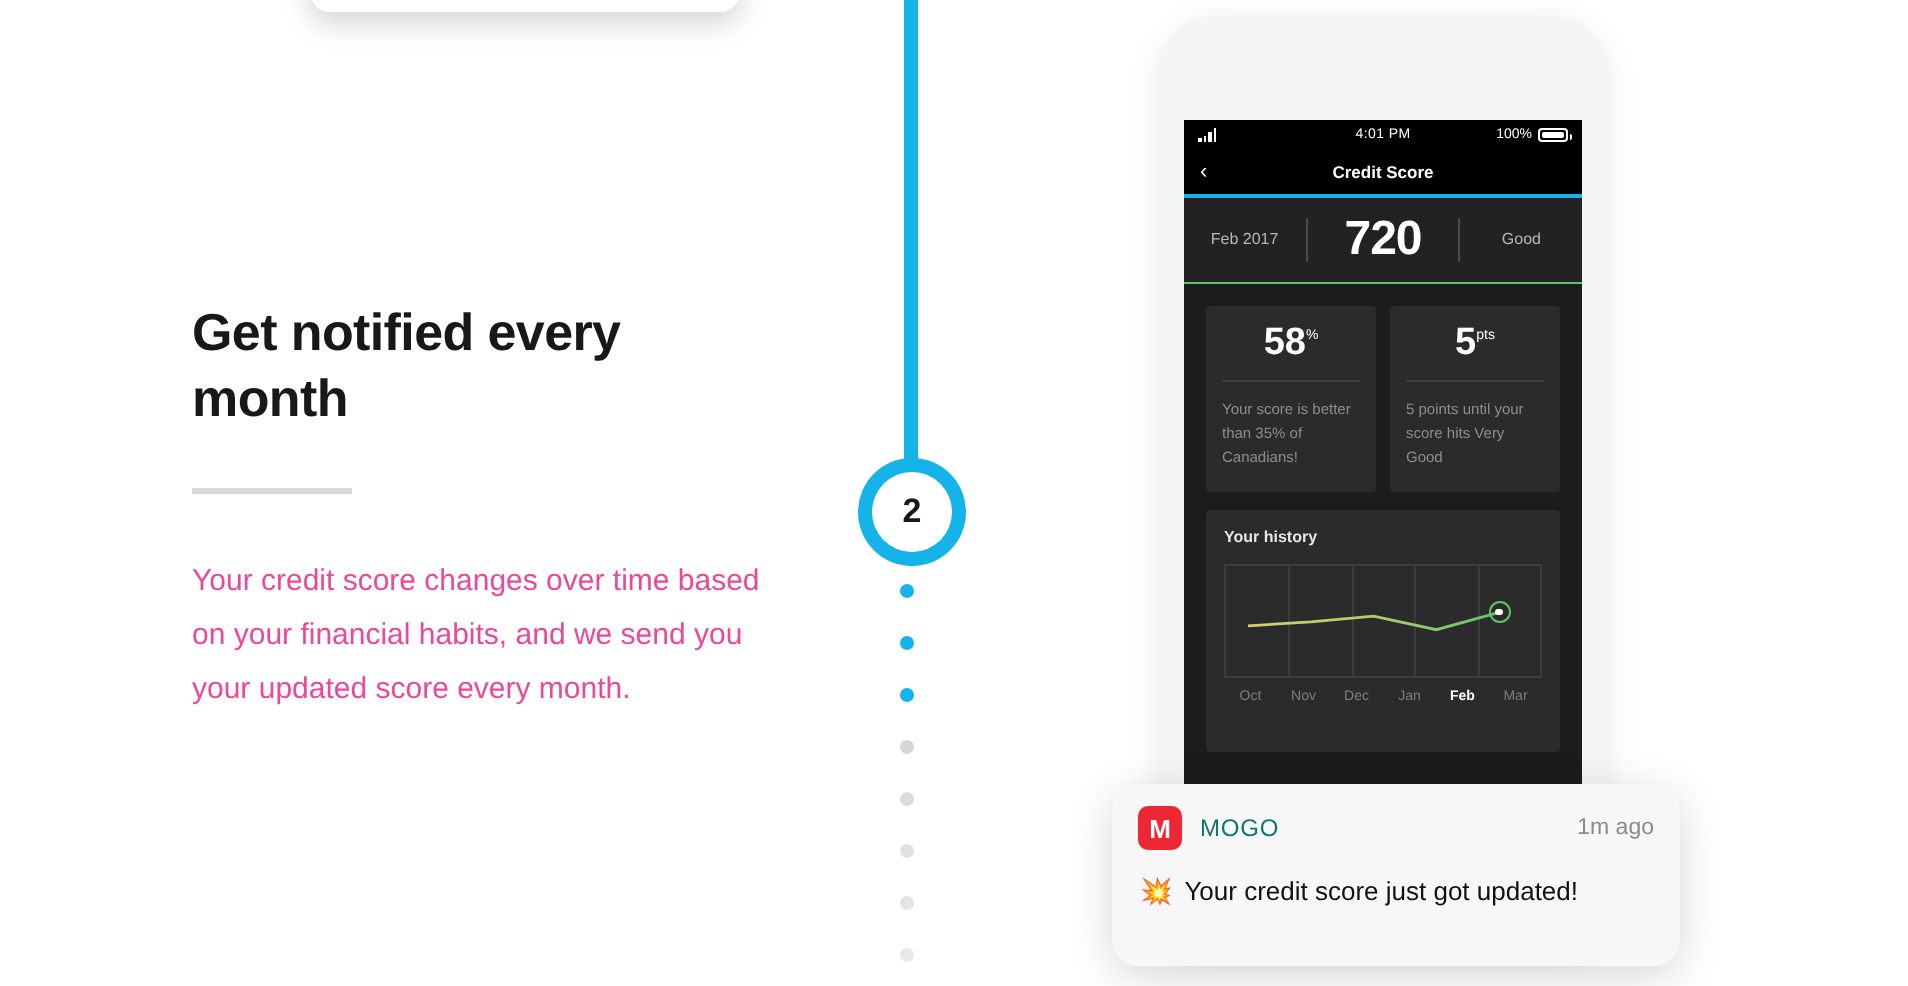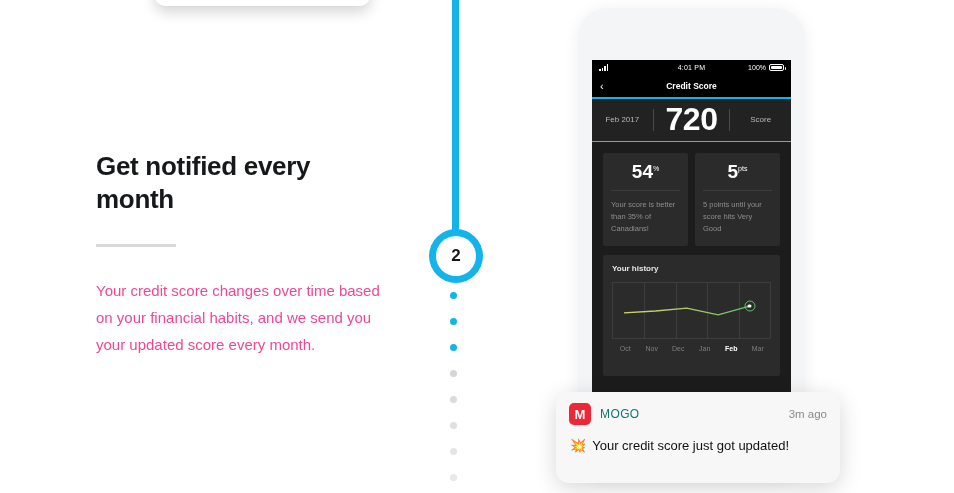--- a/index.html
+++ b/index.html
@@ -109,21 +109,21 @@
   }
   .cyan-rule { height:1.5px; background:#14b4ea; }
   .green-rule { height:1.5px; background:#5ec26a; }
 
   
   .scoreband {
     background:#222222; height:42px;
     display:flex; align-items:center; color:#ffffff;
   }
   .sb-cell { flex:1; text-align:center; font-size:8px; color:#b8b8b8; }
-  .sb-score { flex:1.25; text-align:center; font-size:32px; font-weight:bold; letter-spacing:-0.5px; }
+  .sb-score { flex:1.25; text-align:center; font-size:24px; font-weight:bold; letter-spacing:-0.5px; }
   .sb-div { width:1px; height:22px; background:#4a4a4a; }
 
   
   .stats { display:flex; gap:7px; padding:11px 11px 0 11px; }
   .stat {
     flex:1; background:#2b2b2b; border-radius:2px;
     padding:9px 8px 11px 8px;
   }
   .stat .big {
     text-align:center; color:#ffffff; font-weight:bold;
@@ -227,28 +227,28 @@
         <span class="back">‹</span>
         <span>Credit Score</span>
       </div>
 
       <div class="cyan-rule"></div>
       <div class="scoreband">
         <div class="sb-cell">Feb 2017</div>
         <div class="sb-div"></div>
         <div class="sb-score">720</div>
         <div class="sb-div"></div>
-        <div class="sb-cell">Score</div>
+        <div class="sb-cell">Good</div>
       </div>
       <div class="green-rule"></div>
 
       <div class="stats">
         <div class="stat">
           <div class="big">
-            <span>54</span><sup>%</sup>
+            <span>58</span><sup>%</sup>
           </div>
           <div class="hr"></div>
           <p>Your score is better than 35% of Canadians!</p>
         </div>
         <div class="stat">
           <div class="big">
             <span>5</span><sup>pts</sup>
           </div>
           <div class="hr"></div>
           <p>5 points until your score hits Very Good</p>
@@ -294,21 +294,21 @@
 
     </div>
   </div>
 
   <div class="toast">
     <div class="toast-head">
       <div class="mogo-logo">
         <span>M</span>
       </div>
       <span class="toast-app">MOGO</span>
-      <span class="toast-time">3m ago</span>
+      <span class="toast-time">1m ago</span>
     </div>
     <div class="toast-body">
       <span>💥</span>
       <span>Your credit score just got updated!</span>
     </div>
   </div>
 
 </div>
 
 </body></html>

